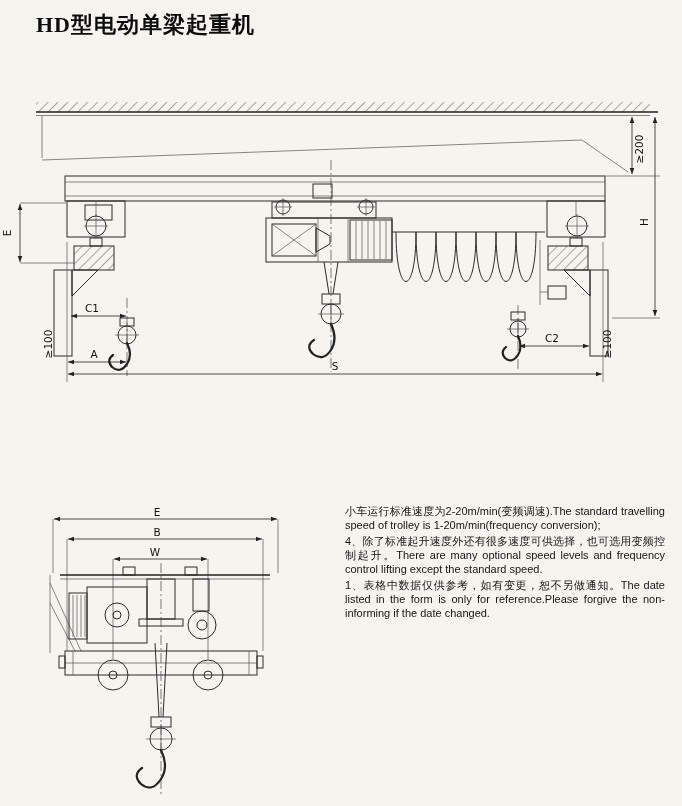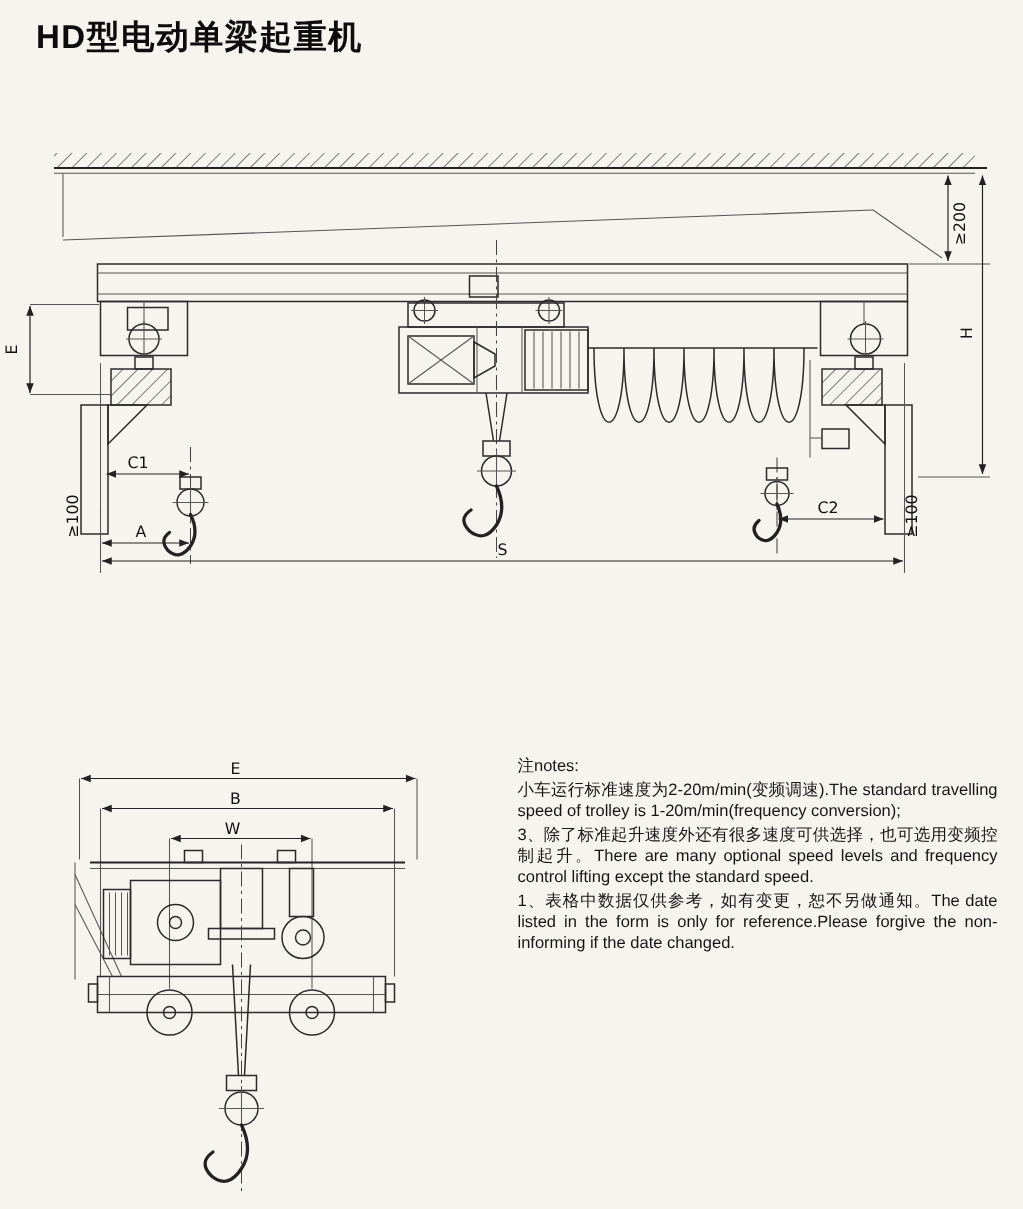--- a/index.html
+++ b/index.html
@@ -3,23 +3,23 @@
 <meta charset="utf-8">
 <style>
   html,body{margin:0;padding:0;}
   body{
     width:682px;height:806px;position:relative;overflow:hidden;
     background:#f6f4ef;
     font-family:"Liberation Sans","DejaVu Sans",sans-serif;
     color:#141414;
   }
   .page-title{
-    position:absolute;left:24px;top:10px;
+    position:absolute;left:36px;top:10px;
     font-size:22px;font-weight:bold;letter-spacing:1px;color:#0d0d0d;
-    font-family:Liberation Sans, sans-serif;
+    font-family:Liberation Serif, serif;
   }
   .front-view{position:absolute;left:0px;top:100px;width:660px;height:365px;}
   .side-view{position:absolute;left:35px;top:503px;width:280px;height:300px;}
   .notes{
     position:absolute;left:345px;top:505px;width:320px;
     font-size:11px;line-height:1.27;text-align:justify;color:#161616;
   }
   .notes p{margin:0 0 2px 0;}
   .notes .heading{margin:0 0 2px 0;}
   svg{display:block;}
@@ -251,17 +251,16 @@
     <rect class="ln" x="116" y="214" width="20" height="10"></rect>
     <circle class="ln" cx="126" cy="236" r="11"></circle>
     <line class="thin" x1="111" y1="236" x2="141" y2="236"></line>
     <line class="thin" x1="126" y1="221" x2="126" y2="251"></line>
     <path class="hookln" d="M126,247 q8,17 0,29 q-9,14 -20,5 q-9,-9 1,-16"></path>
   </g>
 </svg>
 </div>
 
 <div class="notes">
-  <p class="heading">注notes:</p>
   <p>小车运行标准速度为2-20m/min(变频调速).The standard travelling speed of trolley is 1-20m/min(frequency conversion);</p>
-  <p>3、除了标准起升速度外还有很多速度可供选择，也可选用变频控制起升。There are many optional speed levels and frequency control lifting except the standard speed.</p>
+  <p>4、除了标准起升速度外还有很多速度可供选择，也可选用变频控制起升。There are many optional speed levels and frequency control lifting except the standard speed.</p>
   <p>1、表格中数据仅供参考，如有变更，恕不另做通知。The date listed in the form is only for reference.Please forgive the non-informing if the date changed.</p>
 </div>
 
 </body></html>

